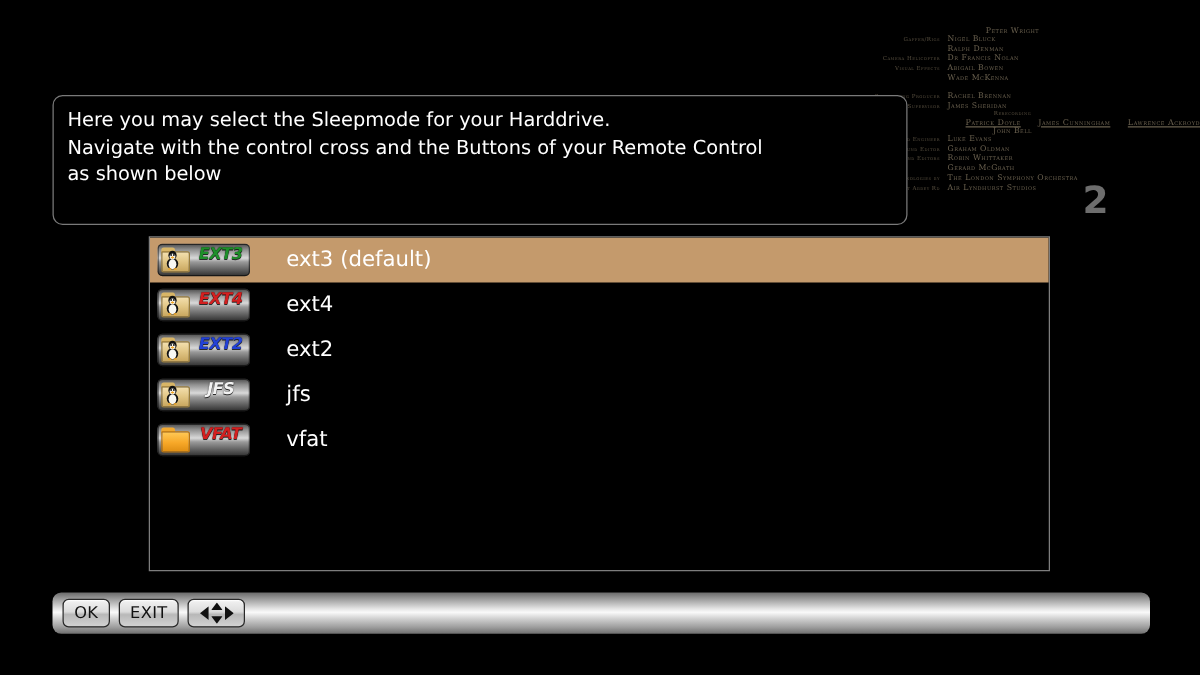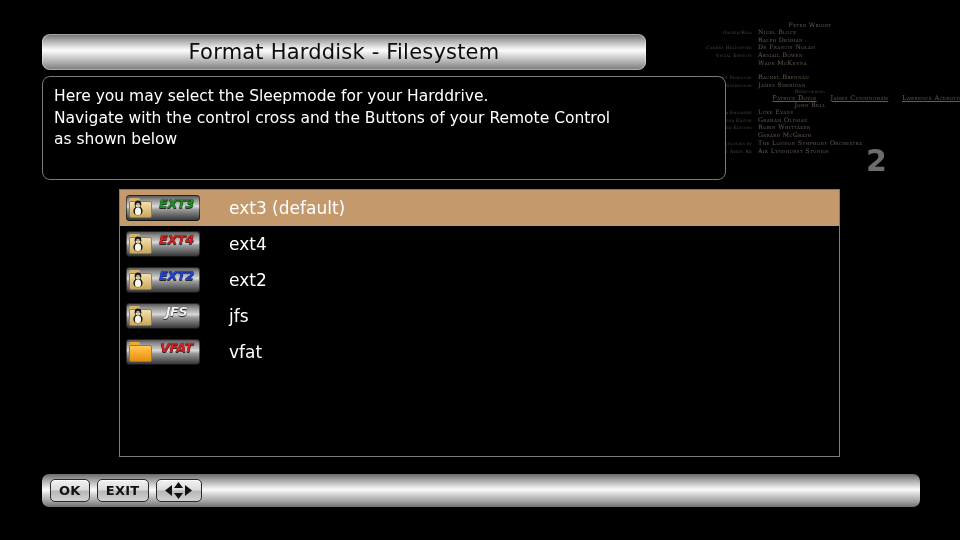--- a/index.html
+++ b/index.html
@@ -264,21 +264,21 @@
     min-width: 38px;
     padding: 0 8px;
     border-radius: 5px;
     border: 1px solid #2a2a2a;
     background: linear-gradient(to bottom,
        #f2f2f2 0%, #dcdcdc 45%, #b8b8b8 55%, #d2d2d2 100%);
     display: flex;
     align-items: center;
     justify-content: center;
     font-size: 13px;
-    font-weight: bold;
+    font-weight: normal;
     color: #111;
     letter-spacing: .3px;
     box-shadow: inset 0 1px 0 rgba(255,255,255,.8);
   }
   .bar-btn.dpad { min-width: 46px; padding: 0 6px; }
   .dpad-glyph { display: flex; align-items: center; gap: 2px; }
   .dpad-glyph svg { display: block; }
 </style>
 </head>
 <body>
@@ -345,23 +345,20 @@
           <div class="cr-name">The London Symphony Orchestra</div>
         </div>
         <div class="cr-row">
           <div class="cr-role">Score Recorded at Abbey Rd</div>
           <div class="cr-name">Air Lyndhurst Studios</div>
         </div>
       </div>
     <div id="channel-logo">2</div>
   </div>
 
-  <div id="title-bar">
-    <div id="title-text">Format Harddisk - Filesystem</div>
-  </div>
 
   <div id="desc-box">
     <div id="desc-text">Here you may select the Sleepmode for your Harddrive.
 Navigate with the control cross and the Buttons of your Remote Control
 as shown below</div>
   </div>
 
   <div id="list-panel">
       <div class="list-row selected">
         <div class="fs-icon">

